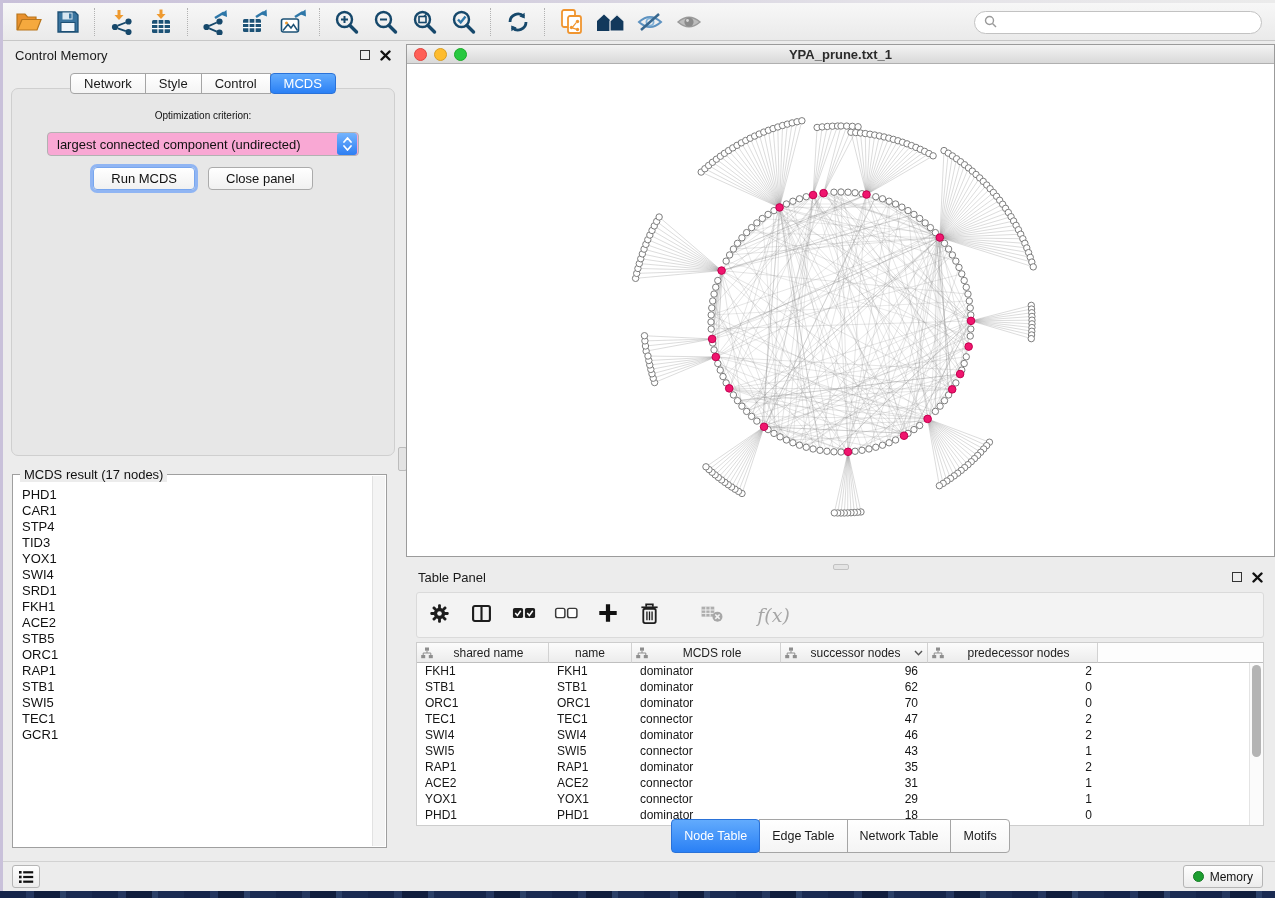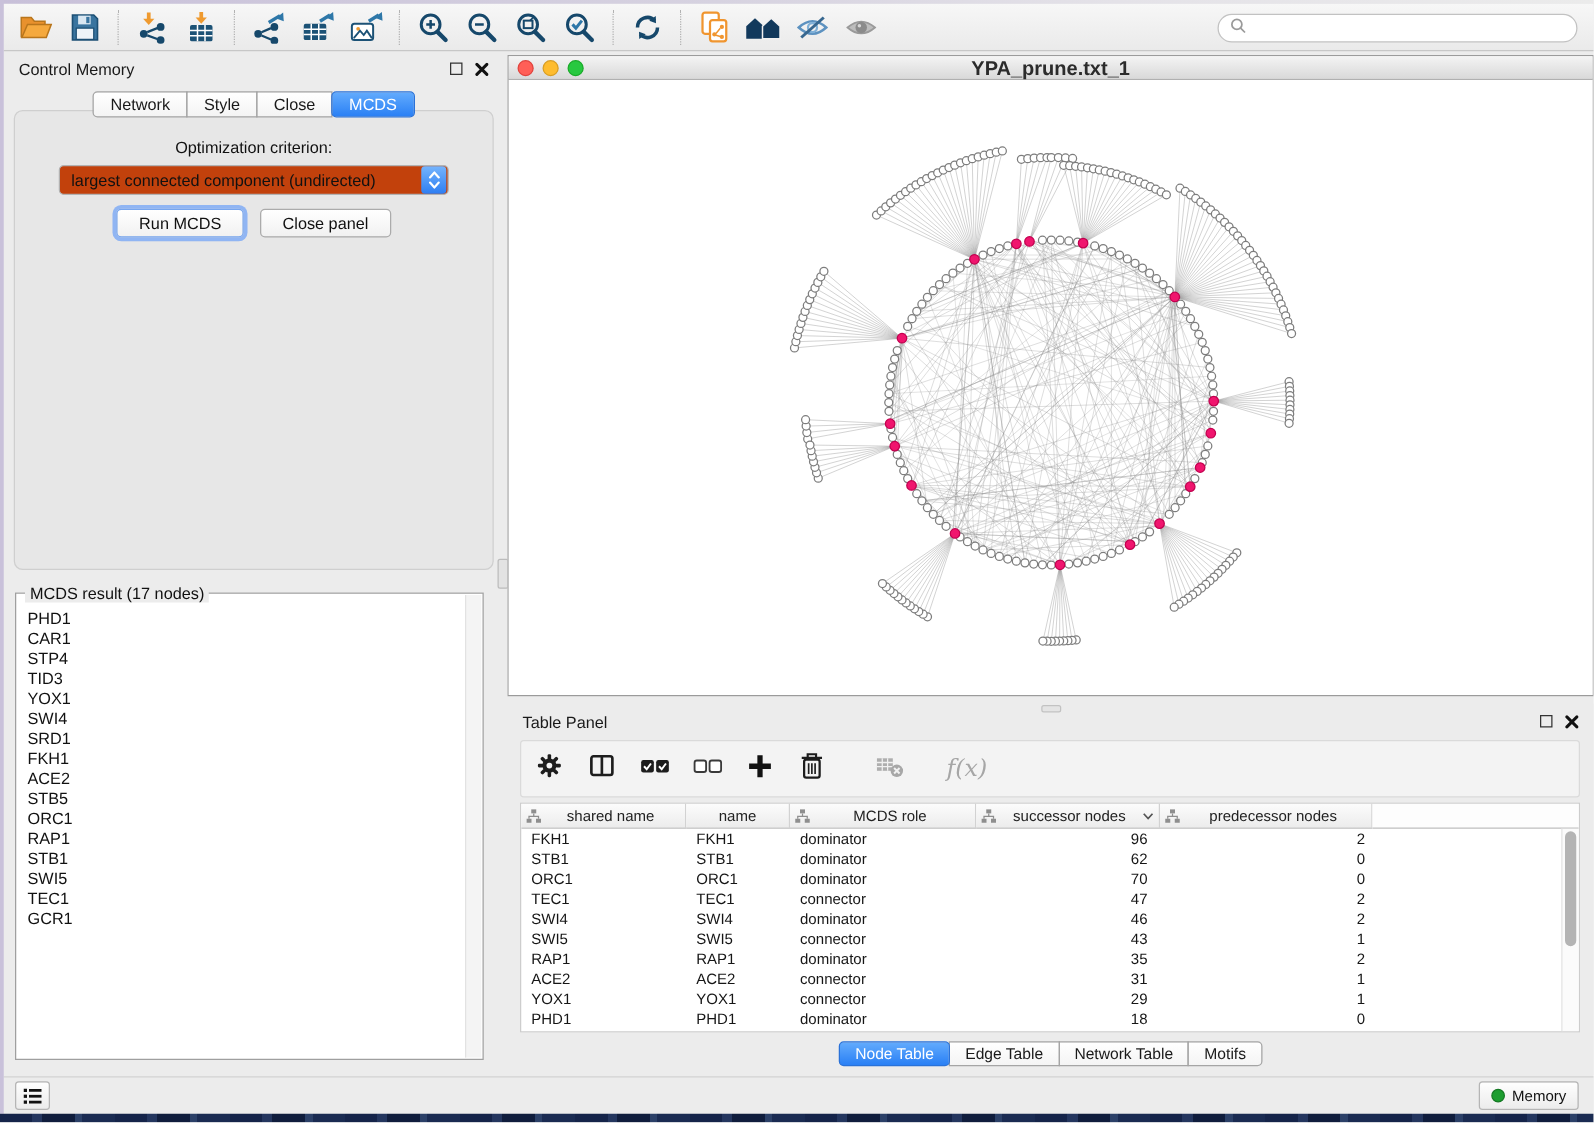--- a/index.html
+++ b/index.html
@@ -37,23 +37,23 @@
   .cp-tabs { position:absolute; left:0; right:0; top:31px; display:flex; justify-content:center; z-index:3; }
   .seg-tab { height:21px; padding:0 13px; background:linear-gradient(#ffffff,#f4f4f4);
     border:1px solid #a5a5a5; margin-left:-1px; font-size:13px; color:#1a1a1a;
     display:flex; align-items:center; }
   .seg-tab.first { border-radius:4px 0 0 4px; margin-left:0; }
   .seg-tab.last { border-radius:0 4px 4px 0; }
   .seg-tab.active { background:linear-gradient(#62abfd,#2a80f5); color:#fff; border-color:#2a72d8; border-radius:4px; z-index:2;text-align:center; }
 
   .cp-inset { position:absolute; left:8px; right:8px; top:46px; height:368px;
     background:#e7e7e7; border:1px solid #cfcfcf; border-radius:7px; }
-  .opt-label { position:absolute; top:21px; width:100%; text-align:center; font-size:13px; color:#111; }
+  .opt-label { position:absolute; top:21px; width:100%; text-align:center; font-size:10px; color:#111; }
   .dropdown { position:absolute; left:35px; right:35px; top:43px; height:24px;
-    background:#c2410c; border:1px solid #b2b2b2; border-radius:4px;
+    background:#f9a8d4; border:1px solid #b2b2b2; border-radius:4px;
     display:flex; align-items:center; }
   .dropdown-value { font-size:13px; color:#111; padding-left:9px; flex:1; white-space:nowrap; overflow:hidden; }
   .dropdown-stepper { width:20px; height:22px; border-radius:3px; margin-right:1px;
     background:linear-gradient(#74b4fd,#2e7ef2); display:flex; flex-direction:column;
     align-items:center; justify-content:center; gap:2px; }
   .btn-row { position:absolute; top:78px; width:100%; display:flex; justify-content:center; gap:13px; }
   .mac-btn { height:23px; padding:0 17px; background:linear-gradient(#ffffff,#f1f1f1);
     border:1px solid #ababab; border-radius:4px; font-size:13px; color:#111;
     display:flex; align-items:center; font-family:"Liberation Sans",sans-serif; }
   .mac-btn.focused { box-shadow:0 0 0 3px rgba(90,150,250,.62); border-color:#78a6ee; }
@@ -74,21 +74,21 @@
   
   .network-window { position:absolute; left:406px; top:44px; width:869px; height:513px;
     background:#fff; border:1px solid #9b9b9b; }
   .nw-titlebar { position:absolute; left:0; top:0; right:0; height:19px;
     background:linear-gradient(#f4f4f4,#d9d9d9); border-bottom:1px solid #b0b0b0; }
   .traffic { position:absolute; top:3px; width:13px; height:13px; border-radius:50%; }
   .traffic.red   { left:7px;  background:#ff5f57; border:1px solid #e0443e; }
   .traffic.yellow{ left:27px; background:#febc2e; border:1px solid #d89e24; }
   .traffic.green { left:47px; background:#28c840; border:1px solid #1aab29; }
   .nw-title { position:absolute; left:0; right:0; top:2px; text-align:center;
-    font-size:16px; font-weight:bold; color:#2b2b2b; }
+    font-size:13px; font-weight:bold; color:#2b2b2b; }
   .nw-canvas { position:absolute; left:0; top:19px; right:0; bottom:0; background:#fff; }
   .nw-canvas svg { display:block; }
 
   
   .table-panel { position:absolute; left:406px; top:563px; right:0; height:297px; background:#ececec; }
   .grip-h { position:absolute; left:50%; top:1px; margin-left:-8px; width:16px; height:6px;
     background:#e4e4e4; border:1px solid #c2c2c2; border-radius:2px; }
   .tp-titlebar { position:absolute; left:0; top:2px; right:0; height:24px; display:flex; align-items:center; padding:0 12px; }
   .tp-toolbar { position:absolute; left:10px; right:11px; top:29px; height:46px;
     background:#f3f3f3; border:1px solid #dadada; border-radius:3px;
@@ -109,21 +109,21 @@
   .tr { display:flex; height:16px; }
   .td { font-size:12px; color:#161616; line-height:16px; white-space:nowrap; overflow:hidden; }
   .td.left { text-align:left; padding-left:8px; }
   .td.right { text-align:right; }
   .v-scroll { position:absolute; right:0; top:20px; bottom:0; width:14px;
     background:#fbfbfb; border-left:1px solid #e4e4e4; }
   .v-thumb { position:absolute; left:2px; top:2px; width:9px; height:92px;
     background:#b4b4b4; border-radius:5px; }
 
   .tp-tabs { position:absolute; left:0; right:0; bottom:7px; display:flex; justify-content:center; }
-  .tp-tabs .seg-tab { height:20px; font-size:12.5px; padding:2px 12px; }
+  .tp-tabs .seg-tab { height:20px; font-size:12.5px; padding:16px 12px; }
 
   
   .status-bar { position:absolute; left:3px; right:0; top:861px; height:30px;
     background:#ececec; border-top:1px solid #d2d2d2; }
   .list-btn { position:absolute; left:9px; top:3px; width:28px; height:23px;
     background:linear-gradient(#fefefe,#ececec); border:1px solid #b5b5b5; border-radius:3px;
     display:flex; align-items:center; justify-content:center; }
   .memory-btn { position:absolute; right:12px; top:3px; height:23px; padding:0 9px;
     background:linear-gradient(#fefefe,#ececec); border:1px solid #b5b5b5; border-radius:3px;
     display:flex; align-items:center; gap:6px; font-size:12px; color:#111; }
@@ -321,21 +321,21 @@
         <span class="close-btn">
             <svg width="11" height="11" viewBox="0 0 11 11">
               <path d="M1.5 1.5 L9.5 9.5 M9.5 1.5 L1.5 9.5" stroke="#111" stroke-width="2.4" stroke-linecap="round"></path>
             </svg>
           </span>
       </span>
     </div>
     <div class="cp-tabs" id="cp-tabs">
         <div class="seg-tab first">Network</div>
         <div class="seg-tab">Style</div>
-        <div class="seg-tab">Close</div>
+        <div class="seg-tab">Control</div>
         <div class="seg-tab last active">MCDS</div>
       </div>
     <div class="cp-inset">
       <div class="opt-label">Optimization criterion:</div>
       <div class="dropdown">
         <span class="dropdown-value">largest connected component (undirected)</span>
         <span class="dropdown-stepper">
           <svg width="9" height="6" viewBox="0 0 9 6">
               <path d="M1 5 L4.5 1 L8 5" stroke="#fff" stroke-width="1.7" fill="none" stroke-linecap="round"></path>
             </svg>

